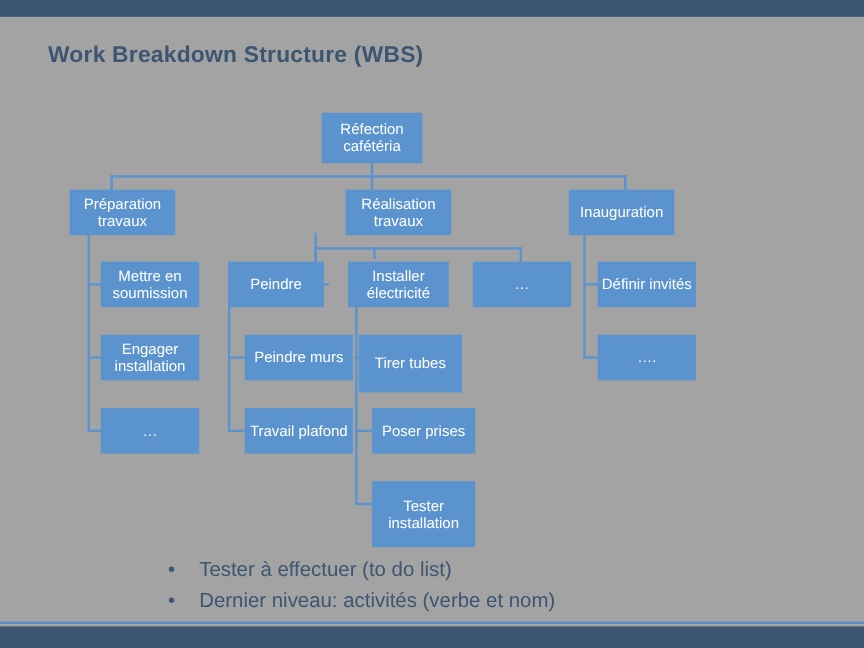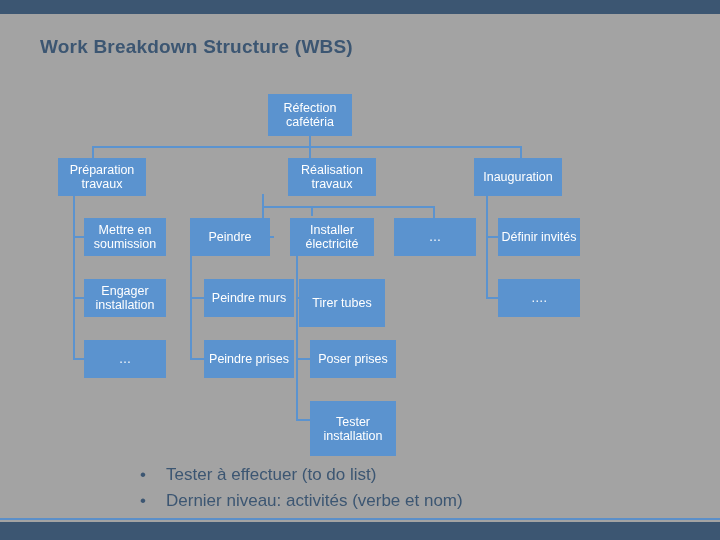--- a/index.html
+++ b/index.html
@@ -137,21 +137,21 @@
   <div class="node" style="left:288px; top:158px; width:88px; height:38px;">Réalisation travaux</div>
   <div class="node" style="left:58px; top:158px; width:88px; height:38px;">Préparation travaux</div>
   <div class="node" style="left:474px; top:158px; width:88px; height:38px;">Inauguration</div>
 
   <div class="node" style="left:84px; top:218px; width:82px; height:38px;">Mettre en soumission</div>
   <div class="node" style="left:84px; top:279px; width:82px; height:38px;">Engager installation</div>
   <div class="node" style="left:84px; top:340px; width:82px; height:38px;">…</div>
 
   <div class="node" style="left:190px; top:218px; width:80px; height:38px;">Peindre</div>
   <div class="node" style="left:204px; top:279px; width:90px; height:38px;">Peindre murs</div>
-  <div class="node" style="left:204px; top:340px; width:90px; height:38px;">Peindre prises</div>
+  <div class="node" style="left:204px; top:340px; width:90px; height:38px;">Travail plafond</div>
 
   <div class="node" style="left:290px; top:218px; width:84px; height:38px;">Installer électricité</div>
   <div class="node" style="left:299px; top:279px; width:86px; height:48px;">Tirer tubes</div>
   <div class="node" style="left:310px; top:340px; width:86px; height:38px;">Poser prises</div>
   <div class="node" style="left:310px; top:401px; width:86px; height:55px;">Tester installation</div>
 
   <div class="node" style="left:394px; top:218px; width:82px; height:38px;">…</div>
 
   <div class="node" style="left:498px; top:218px; width:82px; height:38px;">Définir invités</div>
   <div class="node" style="left:498px; top:279px; width:82px; height:38px;">….</div>

